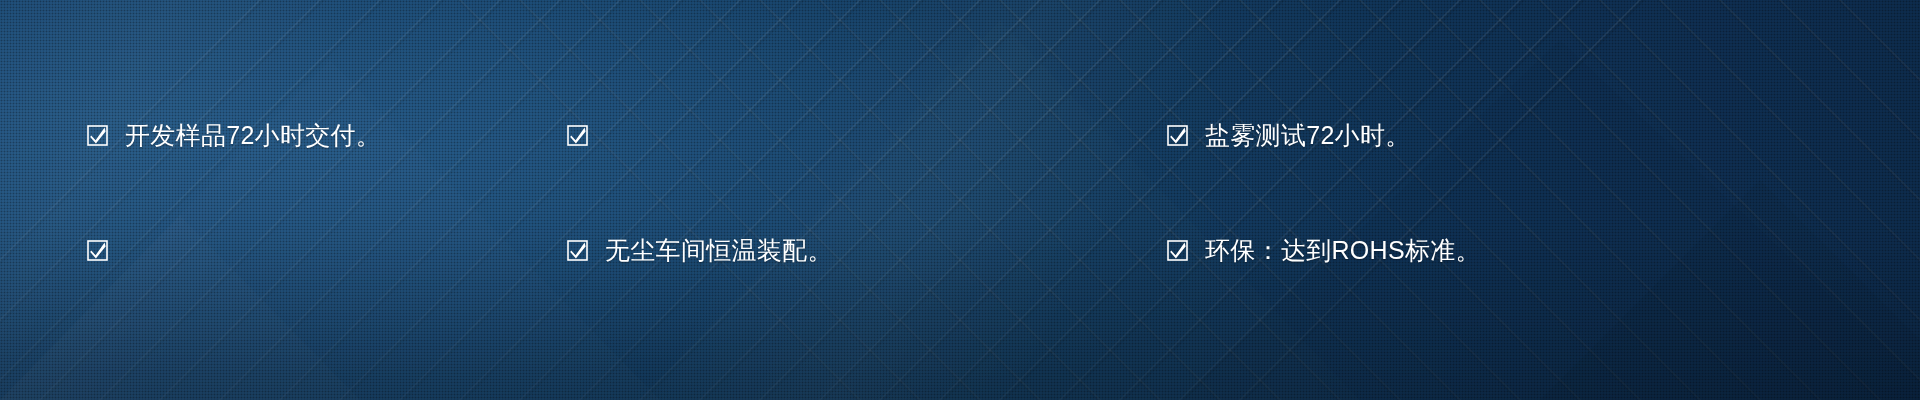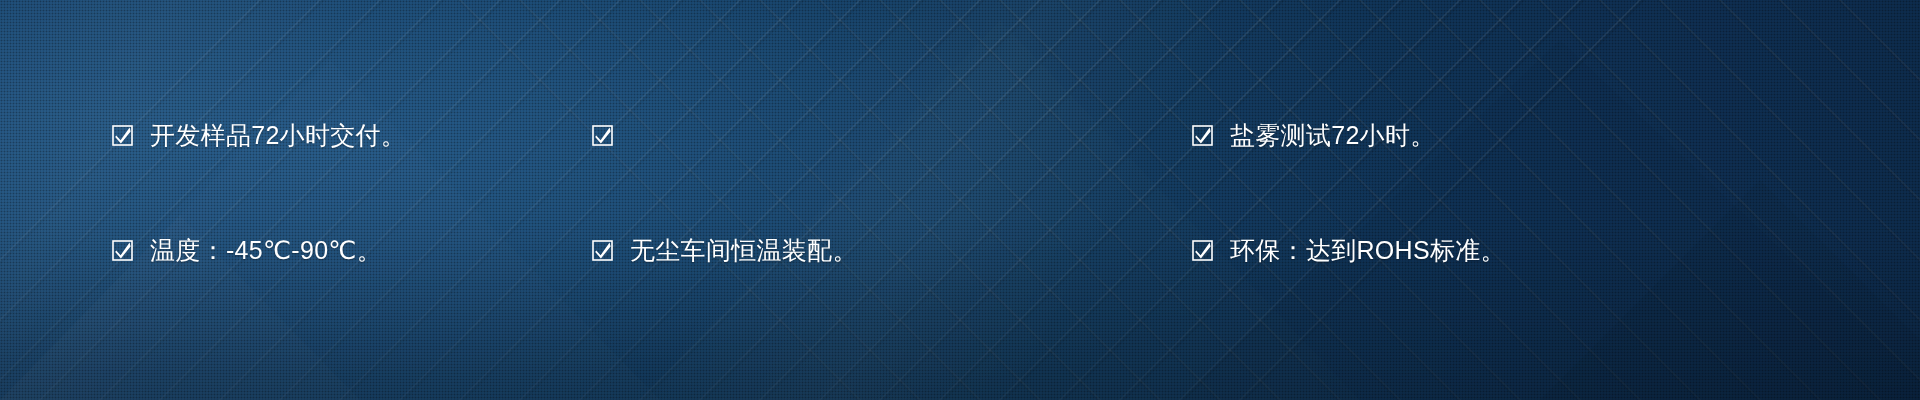--- a/index.html
+++ b/index.html
@@ -72,21 +72,21 @@
     background-position: 0 0;
     opacity: 0.75;
   }
 
   .grid {
     position: absolute;
     inset: 0;
     display: grid;
     grid-template-columns: 480px 600px 1fr;
     grid-template-rows: 1fr 1fr;
-    padding: 78px 0 92px 112px;
+    padding: 78px 0 92px 87px;
     box-sizing: border-box;
     align-content: center;
     z-index: 5;
   }
 
   .feature {
     display: flex;
     align-items: center;
     gap: 17px;
     color: #ffffff;
@@ -210,21 +210,20 @@
       <span class="feature-label">盐雾测试72小时。</span>
     </div>
 
     <div class="feature">
       <span class="checkbox-icon">
         <svg width="21" height="21" viewBox="0 0 21 21" xmlns="http://www.w3.org/2000/svg">
           <rect x="1" y="1" width="19" height="19" fill="none" stroke="#ffffff" stroke-width="1.6"></rect>
           <path d="M4.2 10.4 L8.6 15.2 L17.6 2.6 L18.6 6.4 L8.9 18.4 L3.2 12.0 Z" fill="#ffffff"></path>
         </svg>
       </span>
-      <span class="feature-label">温度：-45℃-90℃。</span>
     </div>
 
     <div class="feature">
       <span class="checkbox-icon">
         <svg width="21" height="21" viewBox="0 0 21 21" xmlns="http://www.w3.org/2000/svg">
           <rect x="1" y="1" width="19" height="19" fill="none" stroke="#ffffff" stroke-width="1.6"></rect>
           <path d="M4.2 10.4 L8.6 15.2 L17.6 2.6 L18.6 6.4 L8.9 18.4 L3.2 12.0 Z" fill="#ffffff"></path>
         </svg>
       </span>
       <span class="feature-label">无尘车间恒温装配。</span>

